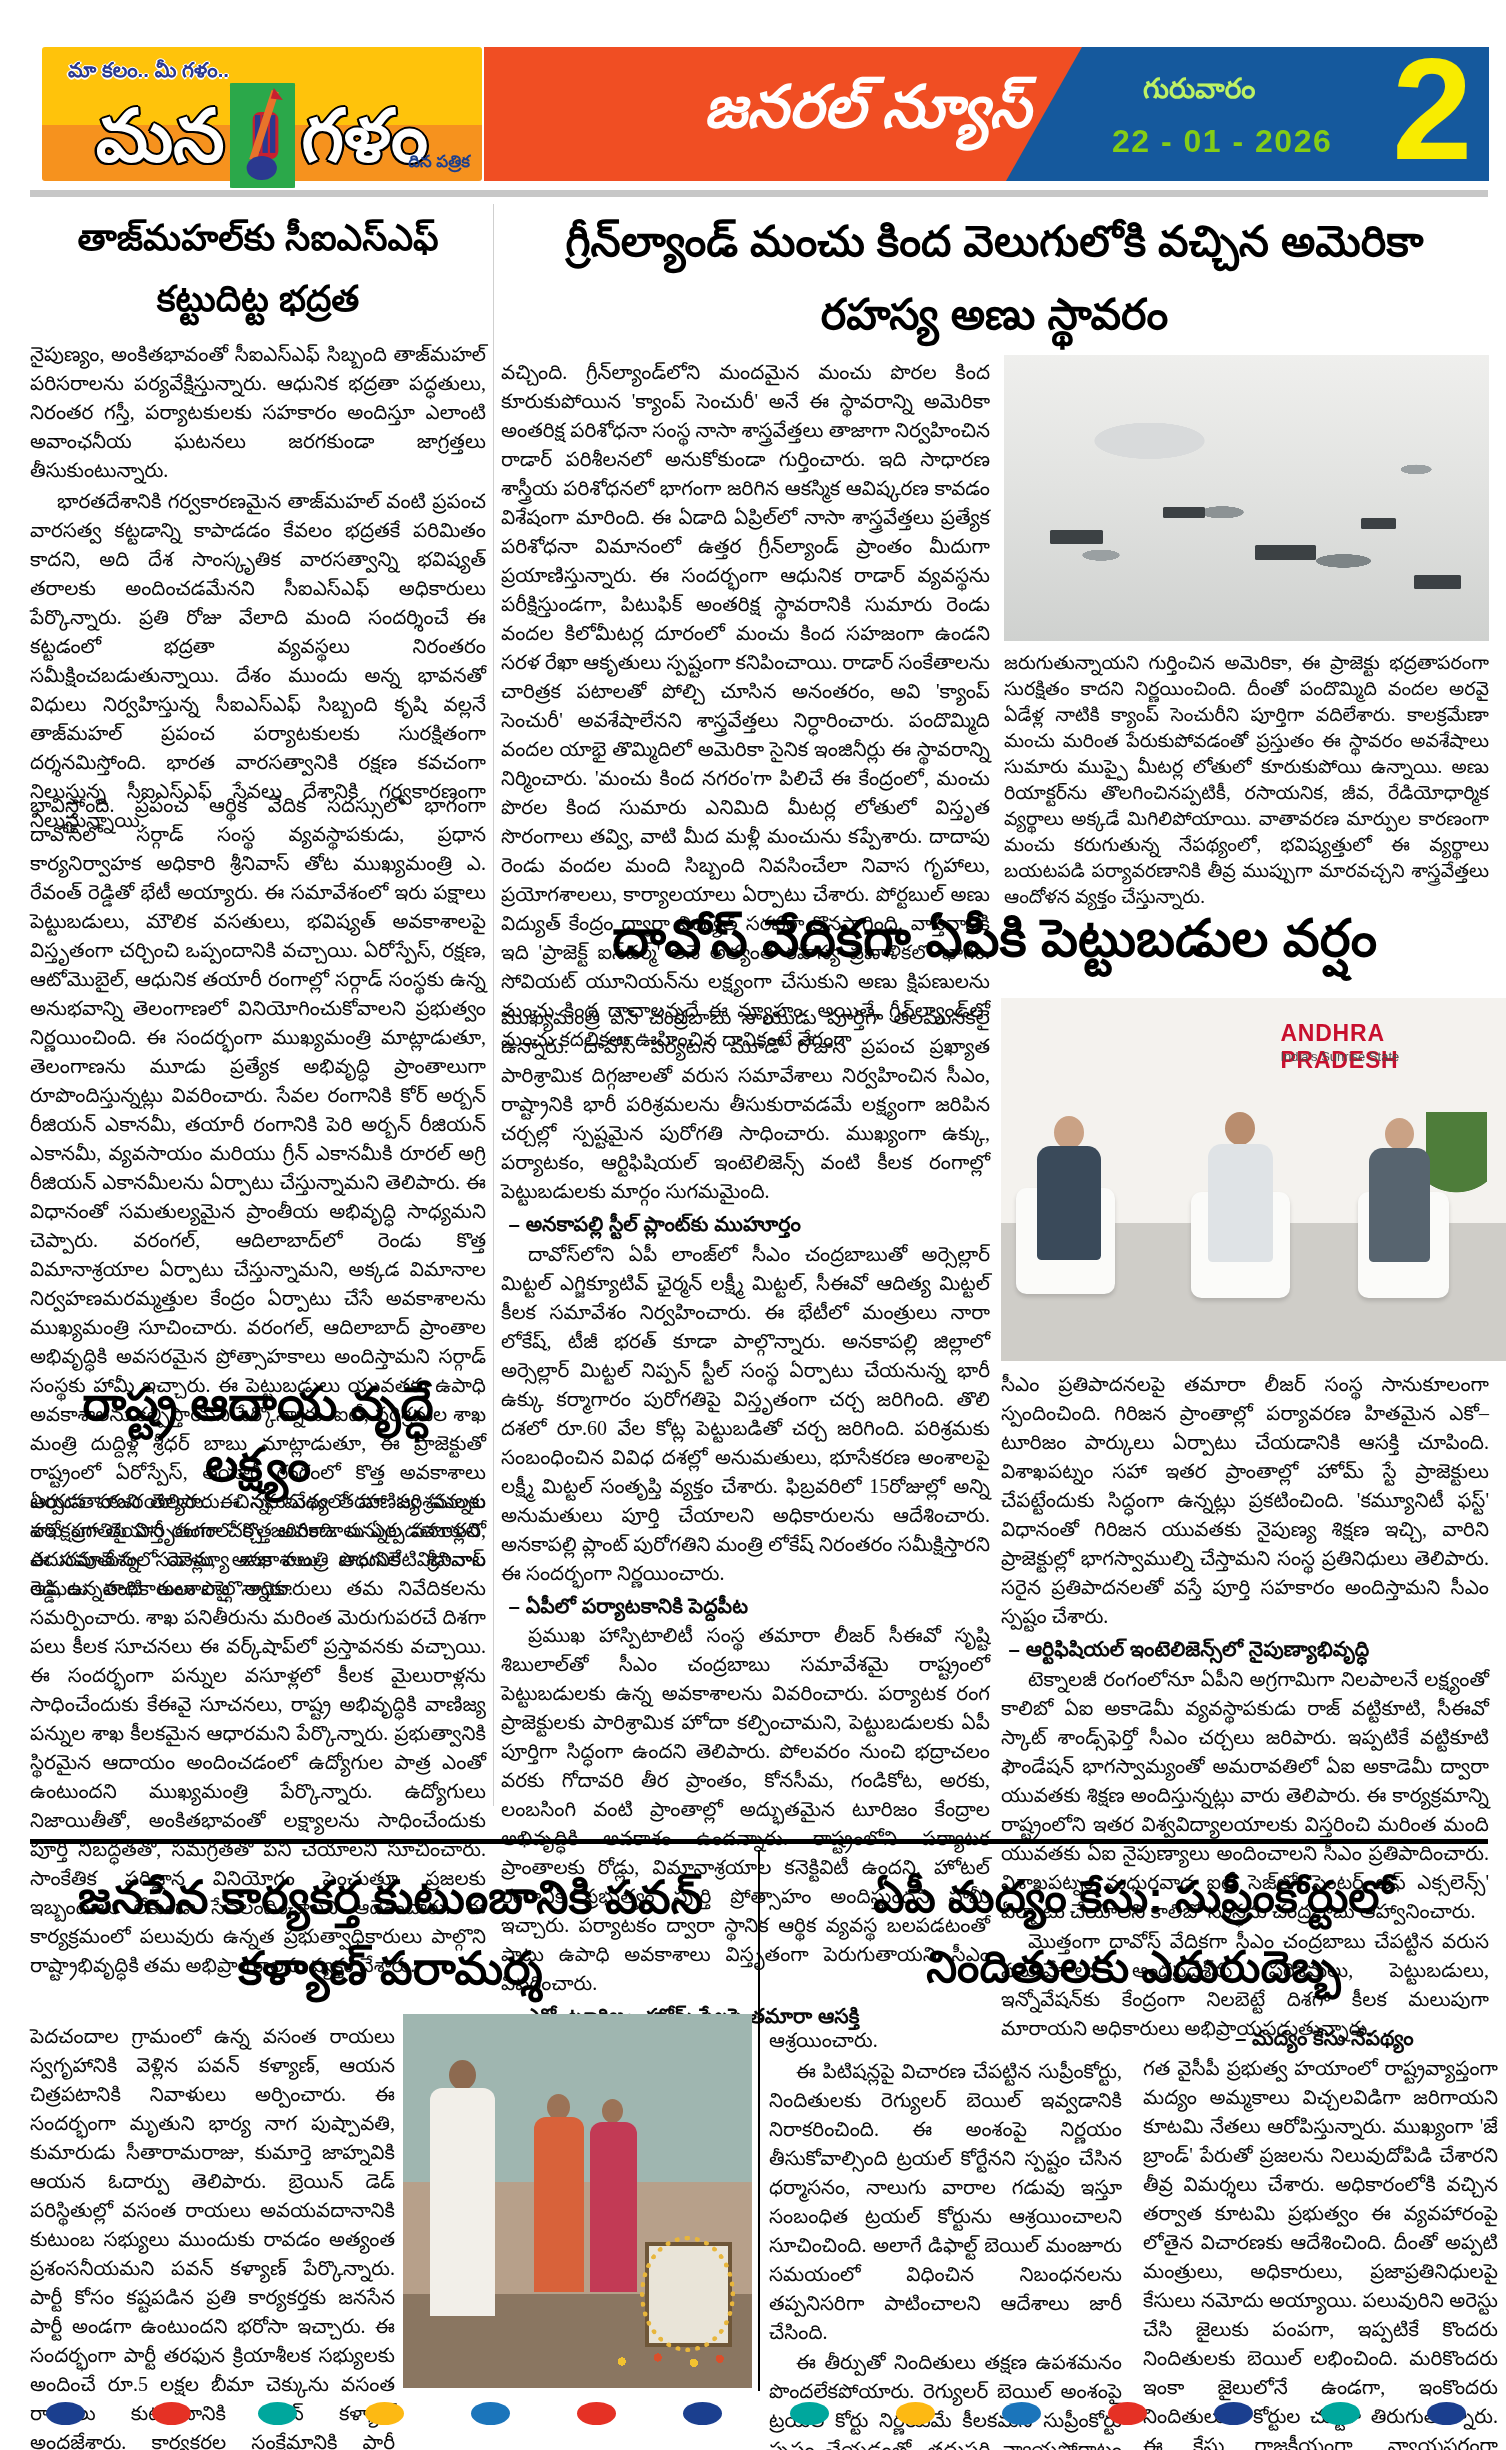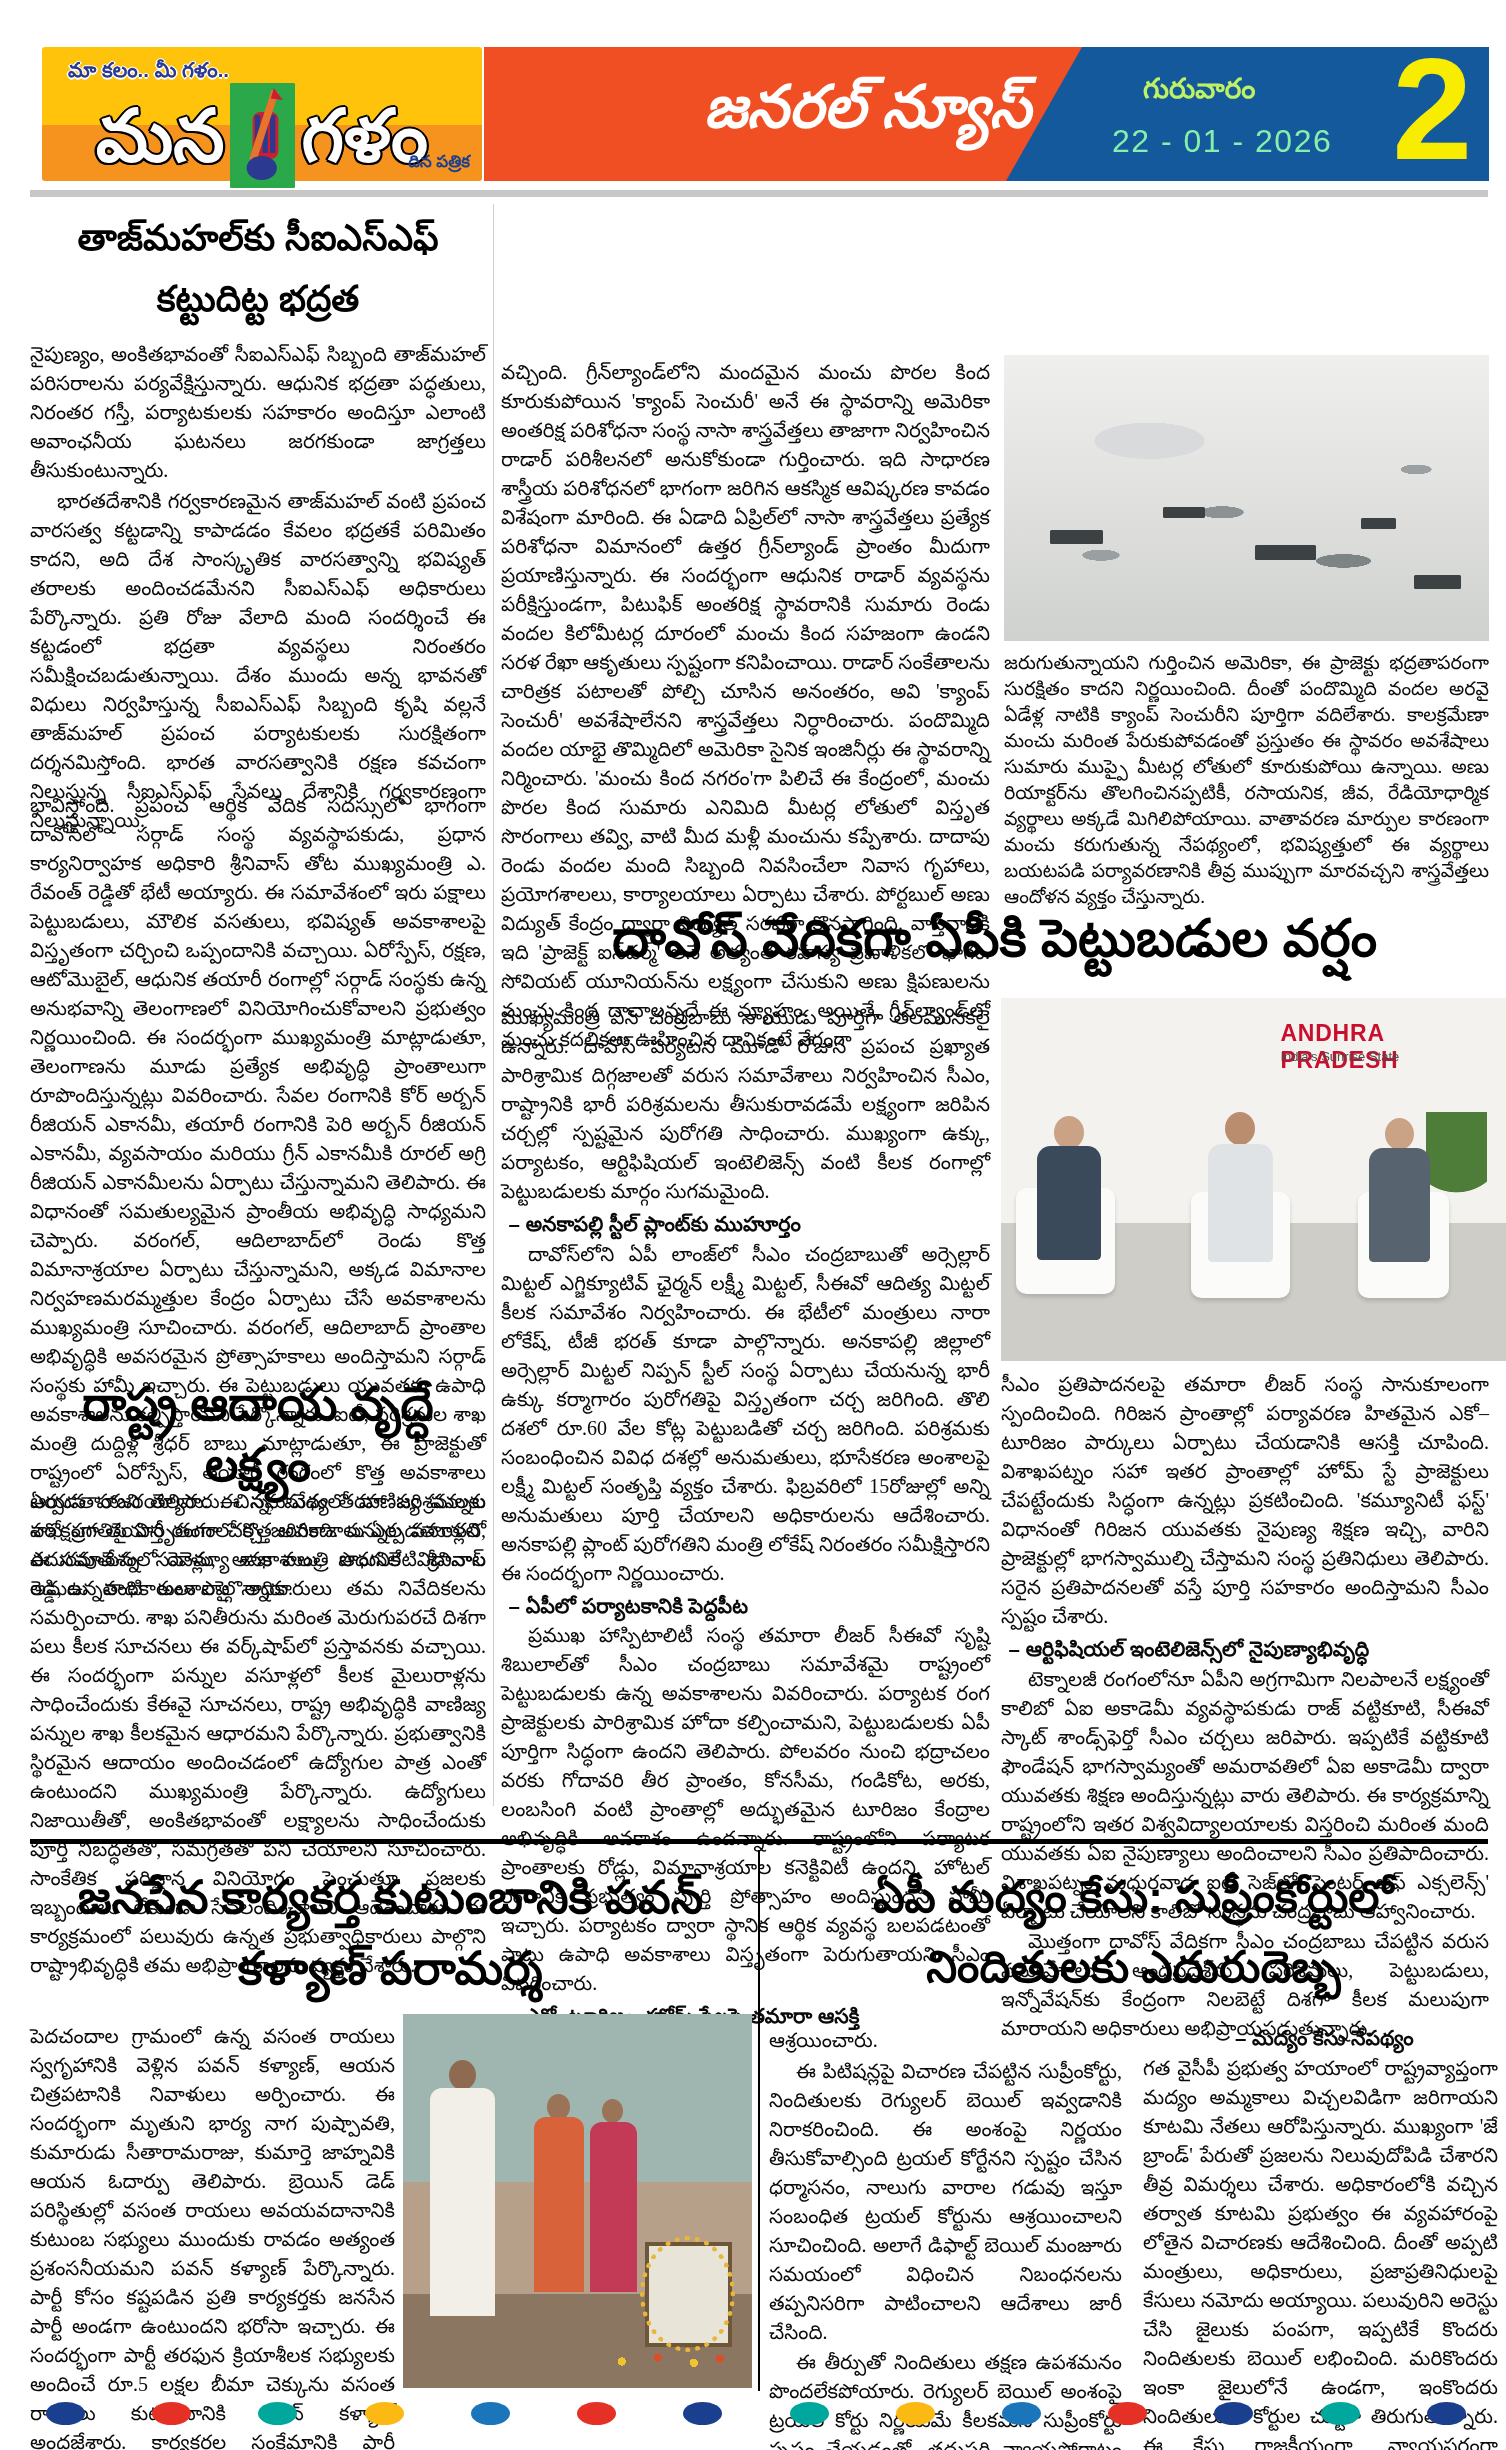--- a/index.html
+++ b/index.html
@@ -21,21 +21,21 @@
   .section-box{position:absolute;left:484px;top:47px;width:600px;height:134px;background:#f04e23;
             clip-path:polygon(0 0,100% 0,calc(100% - 76px) 100%,0 100%);
             display:flex;align-items:center;justify-content:flex-end;}
   .section-label{font-family:"Liberation Sans",sans-serif;font-weight:900;font-style:italic;
             font-size:59px;color:#ffffff;padding-right:53px;}
   .date-box{position:absolute;left:1006px;top:47px;width:483px;height:134px;background:#15599d;
             clip-path:polygon(76px 0,100% 0,100% 100%,0 100%);}
   .date-day{position:absolute;left:137px;top:26px;font-family:"Liberation Sans",sans-serif;
             font-weight:bold;font-size:28px;color:#bef264;}
   .date-value{position:absolute;left:106px;top:76px;font-family:"Liberation Sans",sans-serif;
-            font-weight:normal;font-size:32px;color:#86efac;letter-spacing:1.5px;}
+            font-weight:bold;font-size:32px;color:#84cc16;letter-spacing:1.5px;}
   .page-number{position:absolute;right:16.7px;top:-9px;font-family:"Liberation Sans",sans-serif;
             font-weight:bold;font-size:144px;line-height:1;color:#f8ec00;}
   .top-rule{position:absolute;left:30px;top:190px;width:1458px;height:6.8px;background:#a9a9a9;opacity:.65;}
   
   .headline{font-family:"Liberation Sans",sans-serif;font-weight:bold;color:#000;text-align:center;}
   .body-text{font-size:20px;line-height:29px;text-align:justify;color:#0a0a0a;}
   .body-text p{margin:0 0 1.5px 0;text-indent:27px;}
   .body-text p.noindent{text-indent:0;}
   .subhead{font-family:"Liberation Sans",sans-serif;font-weight:bold;font-size:20.5px;margin:3px 0 1.5px 7.6px;text-indent:0 !important;}
   .col{position:absolute;}
@@ -114,20 +114,21 @@
 
   <div class="top-rule"></div>
   <div class="vdiv" style="left:493px;top:204px;height:1602px;"></div>
 
   <div class="col headline" style="left:30px;top:207px;width:456px;font-size:36px;line-height:1.7;">తాజ్‌మహల్‌కు సీఐఎస్ఎఫ్ కట్టుదిట్ట భద్రత</div>
   <div class="col body-text" style="left:30px;top:340px;width:456px;">
     <p class="noindent">నైపుణ్యం, అంకితభావంతో సీఐఎస్ఎఫ్ సిబ్బంది తాజ్‌మహల్ పరిసరాలను పర్యవేక్షిస్తున్నారు. ఆధునిక భద్రతా పద్ధతులు, నిరంతర గస్తీ, పర్యాటకులకు సహకారం అందిస్తూ ఎలాంటి అవాంఛనీయ ఘటనలు జరగకుండా జాగ్రత్తలు తీసుకుంటున్నారు.</p>
     <p>భారతదేశానికి గర్వకారణమైన తాజ్‌మహల్ వంటి ప్రపంచ వారసత్వ కట్టడాన్ని కాపాడడం కేవలం భద్రతకే పరిమితం కాదని, అది దేశ సాంస్కృతిక వారసత్వాన్ని భవిష్యత్ తరాలకు అందించడమేనని సీఐఎస్ఎఫ్ అధికారులు పేర్కొన్నారు. ప్రతి రోజు వేలాది మంది సందర్శించే ఈ కట్టడంలో భద్రతా వ్యవస్థలు నిరంతరం సమీక్షించబడుతున్నాయి. దేశం ముందు అన్న భావనతో విధులు నిర్వహిస్తున్న సీఐఎస్ఎఫ్ సిబ్బంది కృషి వల్లనే తాజ్‌మహల్ ప్రపంచ పర్యాటకులకు సురక్షితంగా దర్శనమిస్తోంది. భారత వారసత్వానికి రక్షణ కవచంగా నిలుస్తున్న సీఐఎస్ఎఫ్ సేవలు దేశానికి గర్వకారణంగా నిలుస్తున్నాయి.</p>
   </div>
 
+  <div class="col headline" style="left:501px;top:205px;width:987px;font-size:43px;line-height:1.7;">గ్రీన్‌ల్యాండ్ మంచు కింద వెలుగులోకి వచ్చిన అమెరికా రహస్య అణు స్థావరం</div>
 
   <div class="photo greenland" style="left:1004px;top:355px;width:485px;height:286px;">
     <div class="veh" style="left:46px;top:175px;width:53px;height:13.7px;"></div>
     <div class="veh" style="left:159px;top:152px;width:42px;height:11.4px;"></div>
     <div class="veh" style="left:251px;top:190px;width:61px;height:15px;"></div>
     <div class="veh" style="left:357px;top:163px;width:35px;height:10.6px;"></div>
     <div class="veh" style="left:410px;top:220px;width:47px;height:13.7px;"></div>
   </div>
 
   <div class="col body-text" style="left:501px;top:358px;width:489px;">

